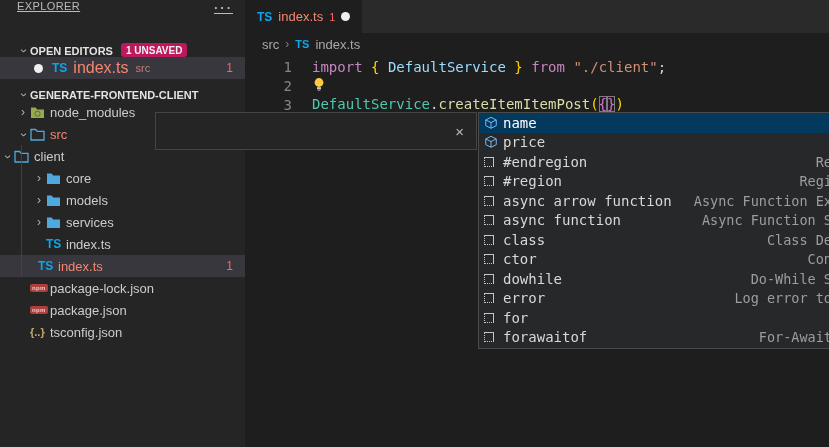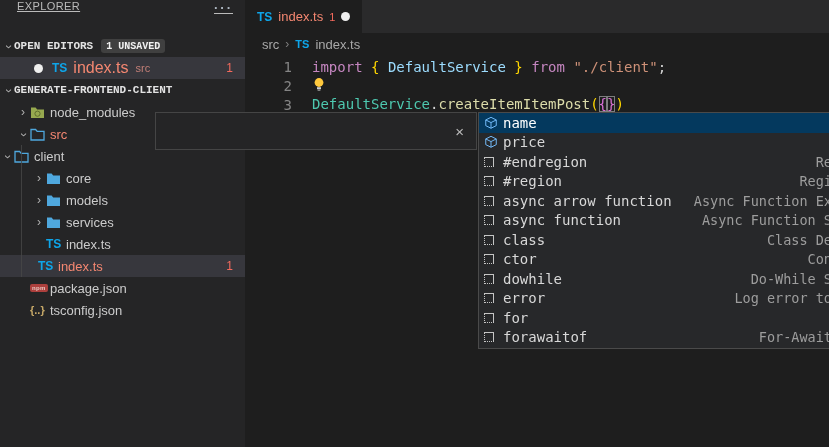--- a/index.html
+++ b/index.html
@@ -7,26 +7,26 @@
               font-family:"Liberation Sans", sans-serif; }
   #stage { position:relative; width:829px; height:447px; overflow:hidden; }
 
   
   .sidebar { position:absolute; left:0; top:0; width:245px; height:447px;
              background:#252526; color:#cccccc; z-index:1; }
   .sb-title { height:35px; display:flex; align-items:flex-start; padding:0 12px 0 17px;
               font-size:11px; letter-spacing:.4px; color:#bbbbbb;text-decoration:underline; }
   .sb-title .dots { margin-left:auto; color:#aeb8c2; font-size:13px; letter-spacing:2px;
                     font-weight:bold; cursor:pointer; }
-  .sec-head { height:22px; display:flex; align-items:center; padding-left:0;
-              font-size:11px; font-weight:700; color:#e3e3e3; cursor:pointer;font-family:Liberation Mono, monospace; }
+  .sec-head { height:22px; display:flex; align-items:flex-end; padding-left:16px;
+              font-size:11px; font-weight:700; color:#e3e3e3; cursor:pointer; }
   .chev { display:inline-block; width:14px; text-align:center; color:#b0b0b0;
           font-size:12px; font-weight:400; transform-origin:50% 55%; }
   .chev.exp { transform:rotate(90deg); }
-  .badge-gray { margin-left:8px; background:#404040; color:#f2f2f2; font-size:10px;
+  .badge-gray { margin-left:8px; background:#be185d; color:#f2f2f2; font-size:10px;
                 font-weight:700; padding:1.5px 5px; border-radius:3px; }
   .oe-row { height:22px; display:flex; align-items:center; background:#37373d;
             padding-left:34px; cursor:pointer; }
   .dirty-dot { width:9px; height:9px; border-radius:50%; background:#efefef; margin-right:9px; }
   .ts-glyph { font-weight:700; font-size:12px; color:#0ea5e9; margin-right:6px; }
   .err-text { color:#f48771; }
   .oe-detail { font-size:11px; color:#c27f77; margin-left:7px; }
   .err-count { margin-left:auto; margin-right:12px; color:#f46a5d; font-size:12px; }
   .tree { position:relative; font-size:13px; }
   .tree-row { height:22px; display:flex; align-items:center; cursor:pointer; color:#cccccc; }
@@ -181,20 +181,27 @@
             <span class="ts-glyph">TS</span>
           </span>
           <span style="color:#f48771">index.ts</span>
           <span class="err-count">1</span>
         </div>
         <div class="tree-row" style="padding-left: 16px;">
           <span class="chev"> </span>
           <span class="icon-slot">
             <span class="npm-glyph">npm</span>
           </span>
+          <span style="">package-lock.json</span>
+        </div>
+        <div class="tree-row" style="padding-left: 16px;">
+          <span class="chev"> </span>
+          <span class="icon-slot">
+            <span class="npm-glyph">npm</span>
+          </span>
           <span style="">package.json</span>
         </div>
         <div class="tree-row" style="padding-left: 16px;">
           <span class="chev"> </span>
           <span class="icon-slot">
             <span class="json-glyph">{..}</span>
           </span>
           <span style="">tsconfig.json</span>
         </div>
       </div>

